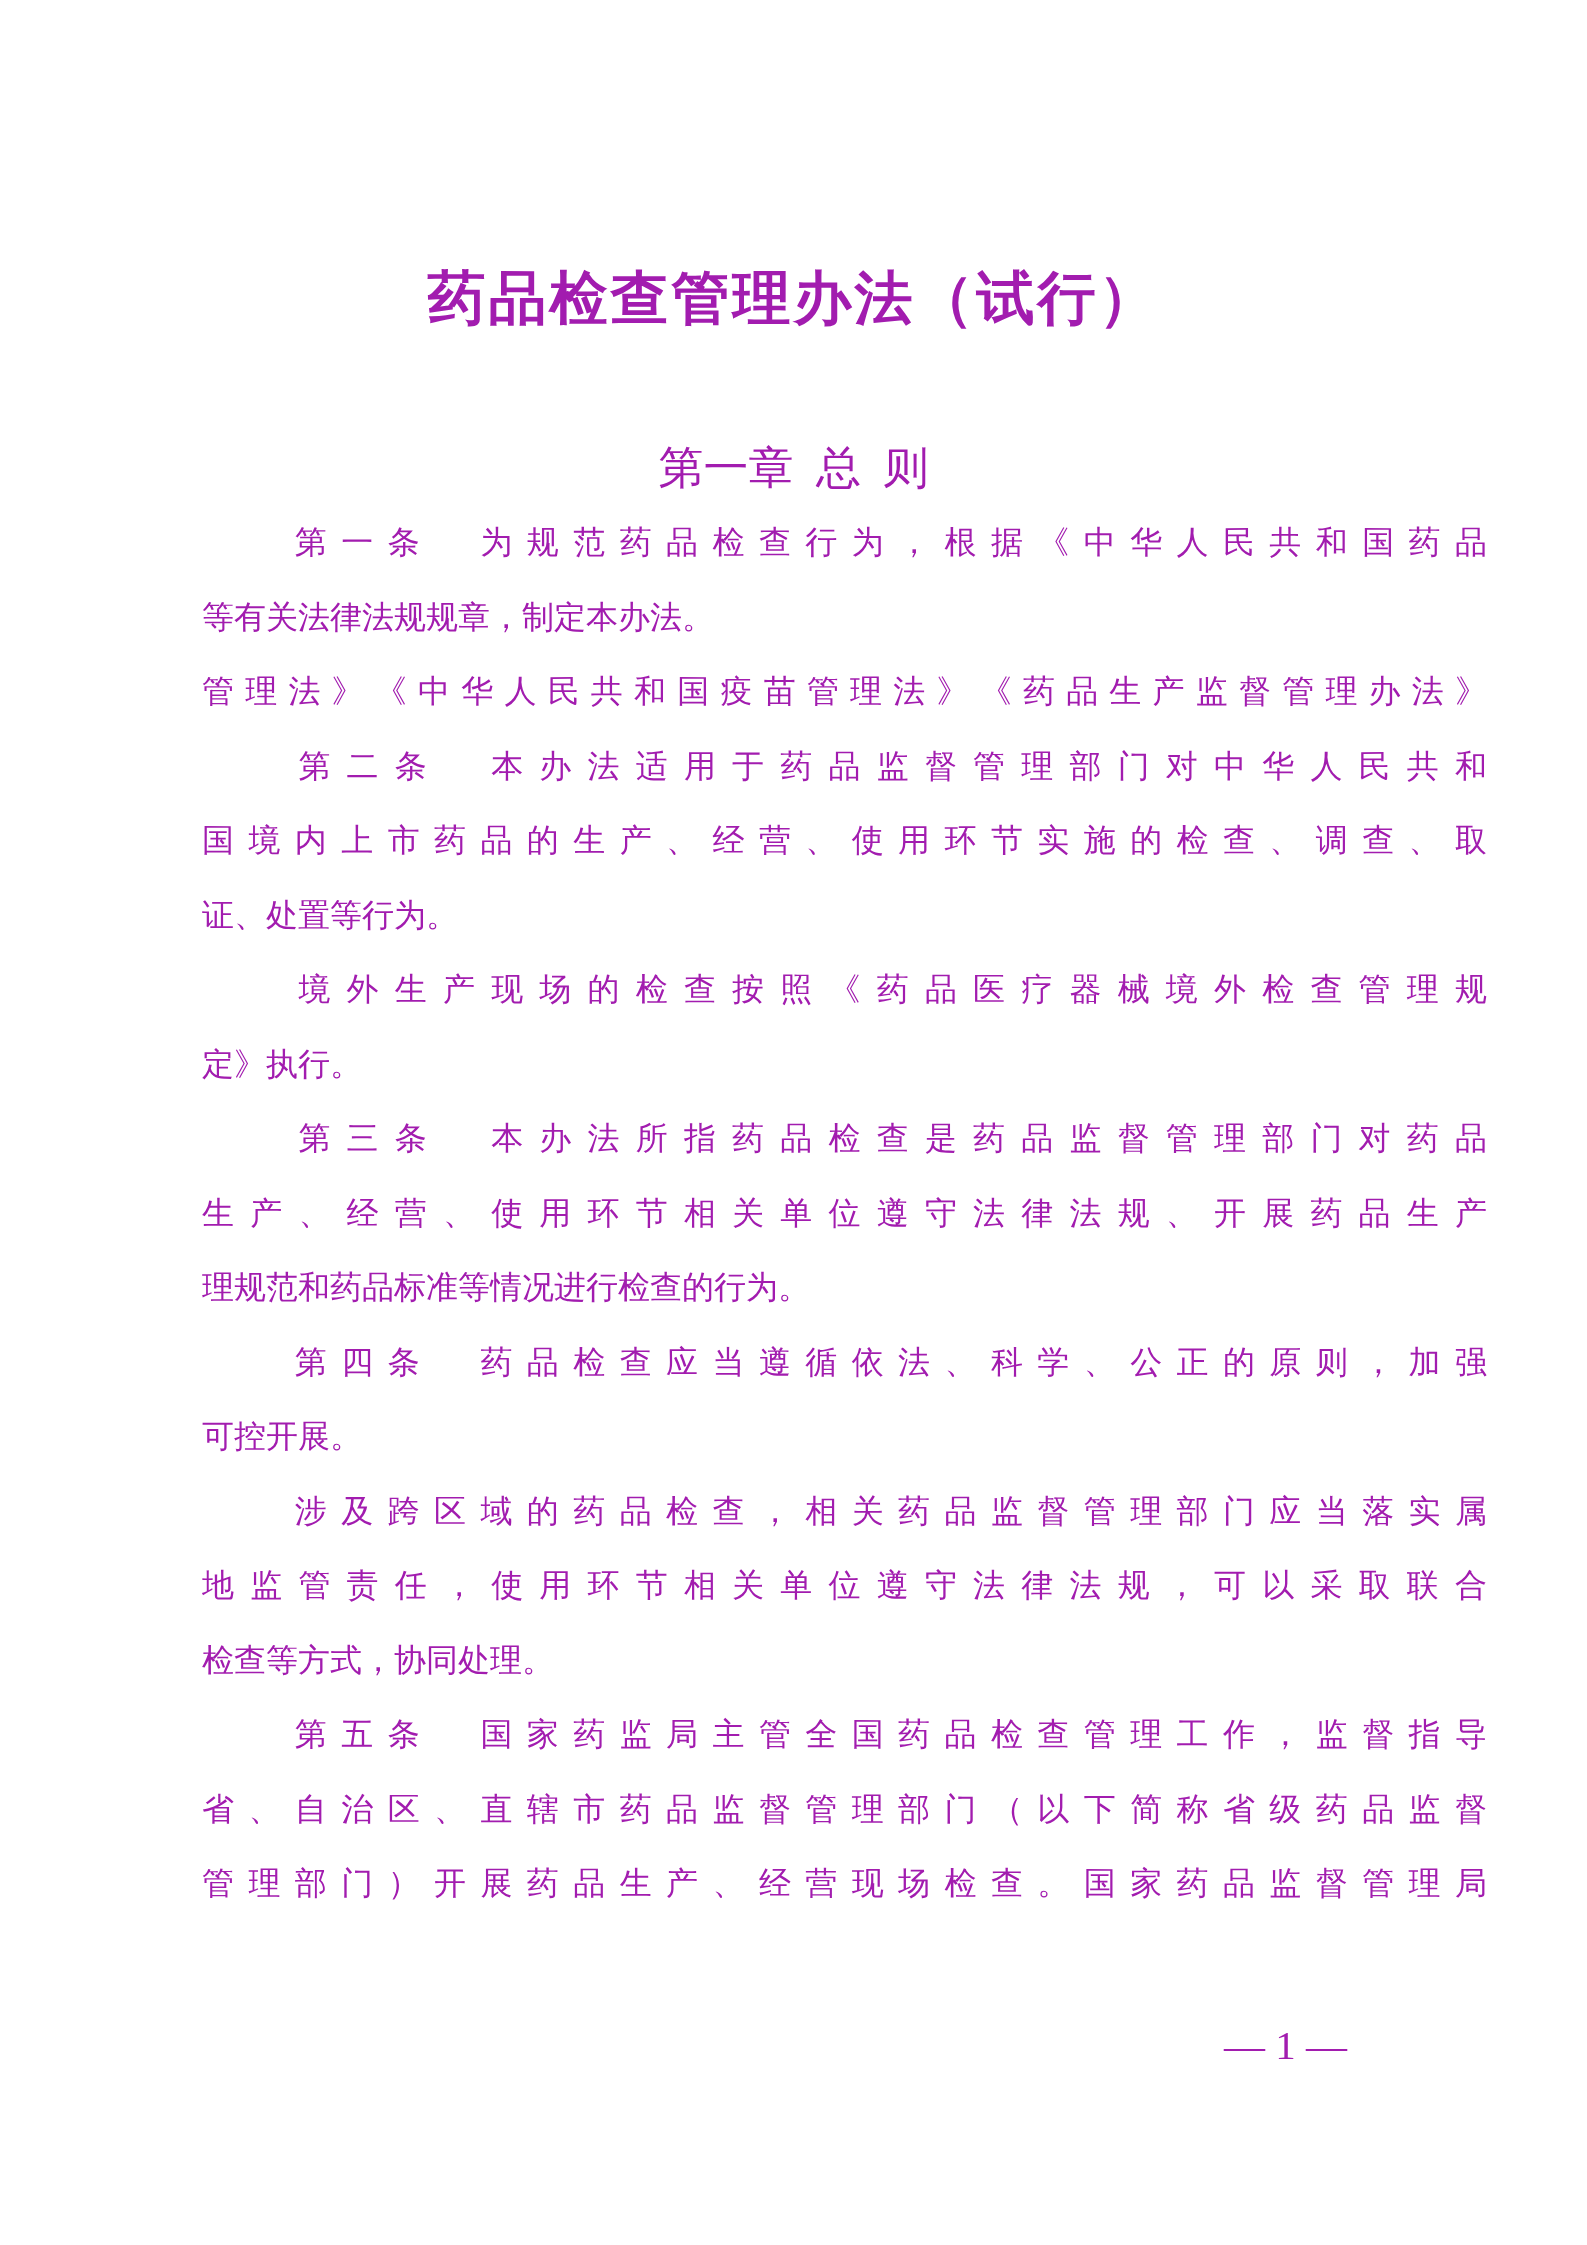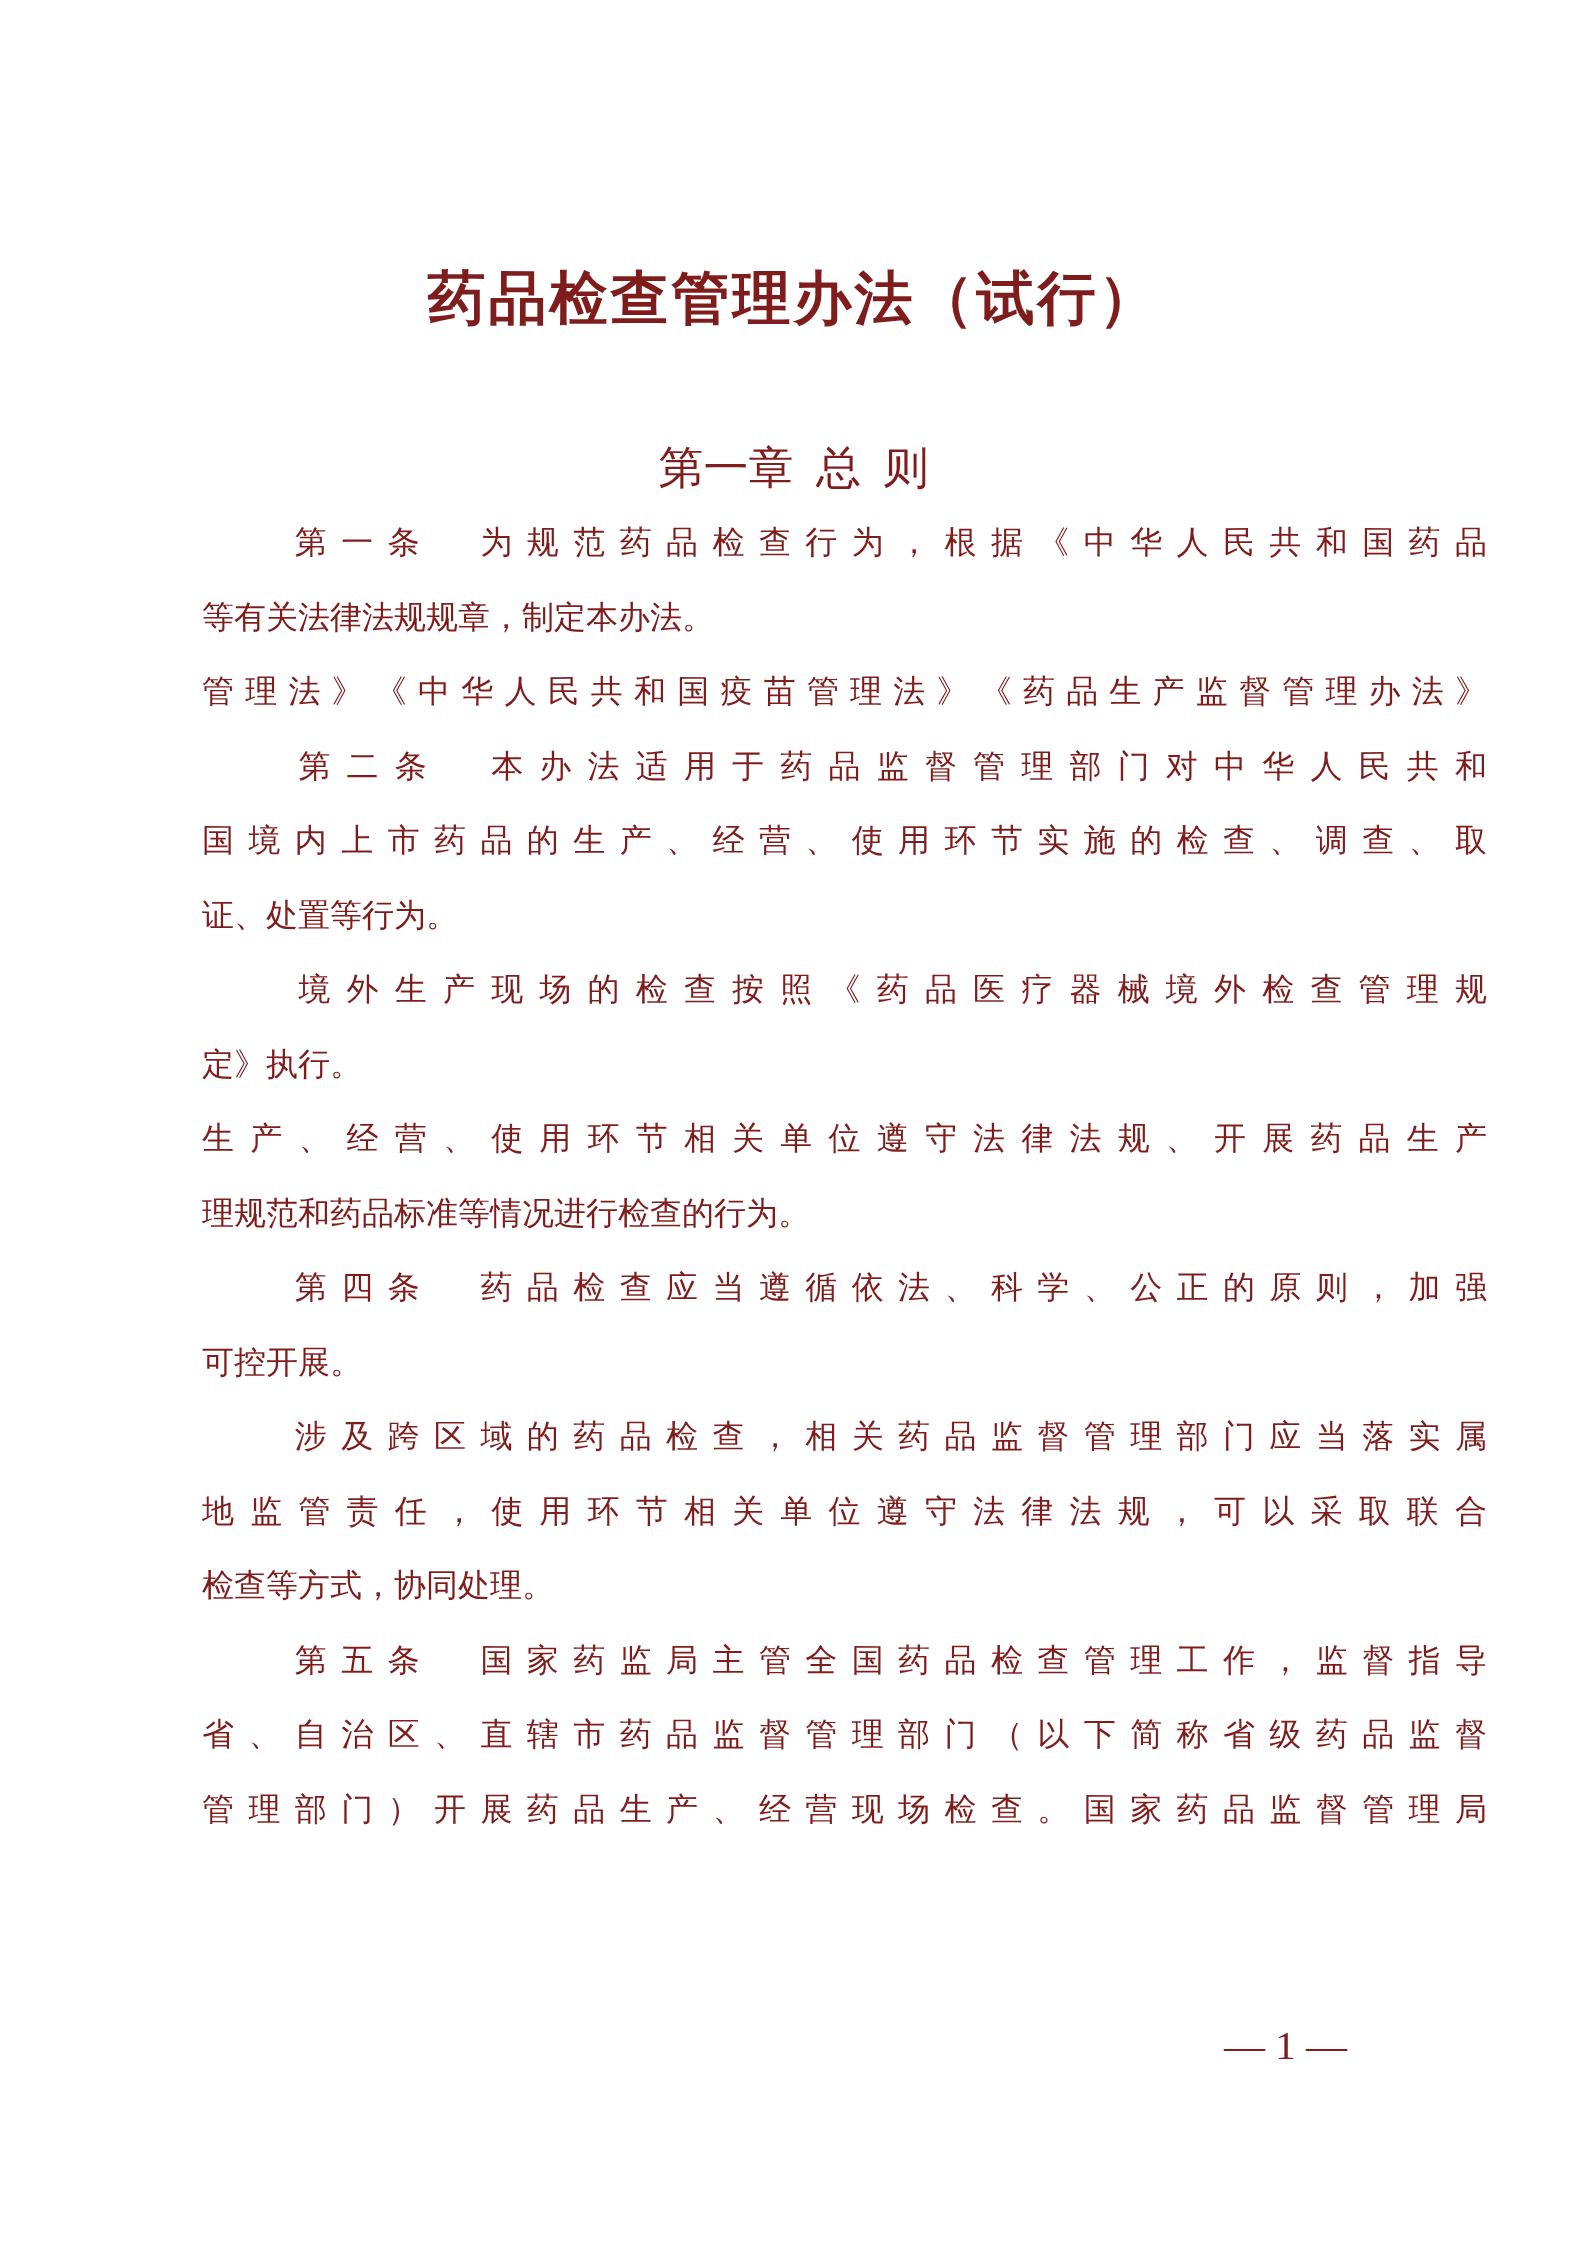--- a/index.html
+++ b/index.html
@@ -7,21 +7,21 @@
     padding: 0;
     background: #ffffff;
   }
   .page {
     position: relative;
     width: 1587px;
     height: 2245px;
     background: #ffffff;
     overflow: hidden;
     font-family: "Liberation Serif", "DejaVu Serif", serif;
-    color: #7f1d1d;
+    color: #a21caf;
   }
   .doc-title {
     position: absolute;
     top: 266px;
     left: 0;
     width: 1587px;
     text-align: center;
     font-size: 58px;
     line-height: 66px;
     font-weight: bold;
@@ -78,20 +78,21 @@
 
   <div class="doc-body">
     <div class="line">　　第一条　为规范药品检查行为，根据《中华人民共和国药品</div>
     <div class="line end">等有关法律法规规章，制定本办法。</div>
     <div class="line">管理法》《中华人民共和国疫苗管理法》《药品生产监督管理办法》</div>
     <div class="line">　　第二条　本办法适用于药品监督管理部门对中华人民共和</div>
     <div class="line">国境内上市药品的生产、经营、使用环节实施的检查、调查、取</div>
     <div class="line end">证、处置等行为。</div>
     <div class="line">　　境外生产现场的检查按照《药品医疗器械境外检查管理规</div>
     <div class="line end">定》执行。</div>
+    <div class="line">　　第三条　本办法所指药品检查是药品监督管理部门对药品</div>
     <div class="line">生产、经营、使用环节相关单位遵守法律法规、开展药品生产</div>
     <div class="line end">理规范和药品标准等情况进行检查的行为。</div>
     <div class="line">　　第四条　药品检查应当遵循依法、科学、公正的原则，加强</div>
     <div class="line end">可控开展。</div>
     <div class="line">　　涉及跨区域的药品检查，相关药品监督管理部门应当落实属</div>
     <div class="line">地监管责任，使用环节相关单位遵守法律法规，可以采取联合</div>
     <div class="line end">检查等方式，协同处理。</div>
     <div class="line">　　第五条　国家药监局主管全国药品检查管理工作，监督指导</div>
     <div class="line">省、自治区、直辖市药品监督管理部门（以下简称省级药品监督</div>
     <div class="line">管理部门）开展药品生产、经营现场检查。国家药品监督管理局</div>

